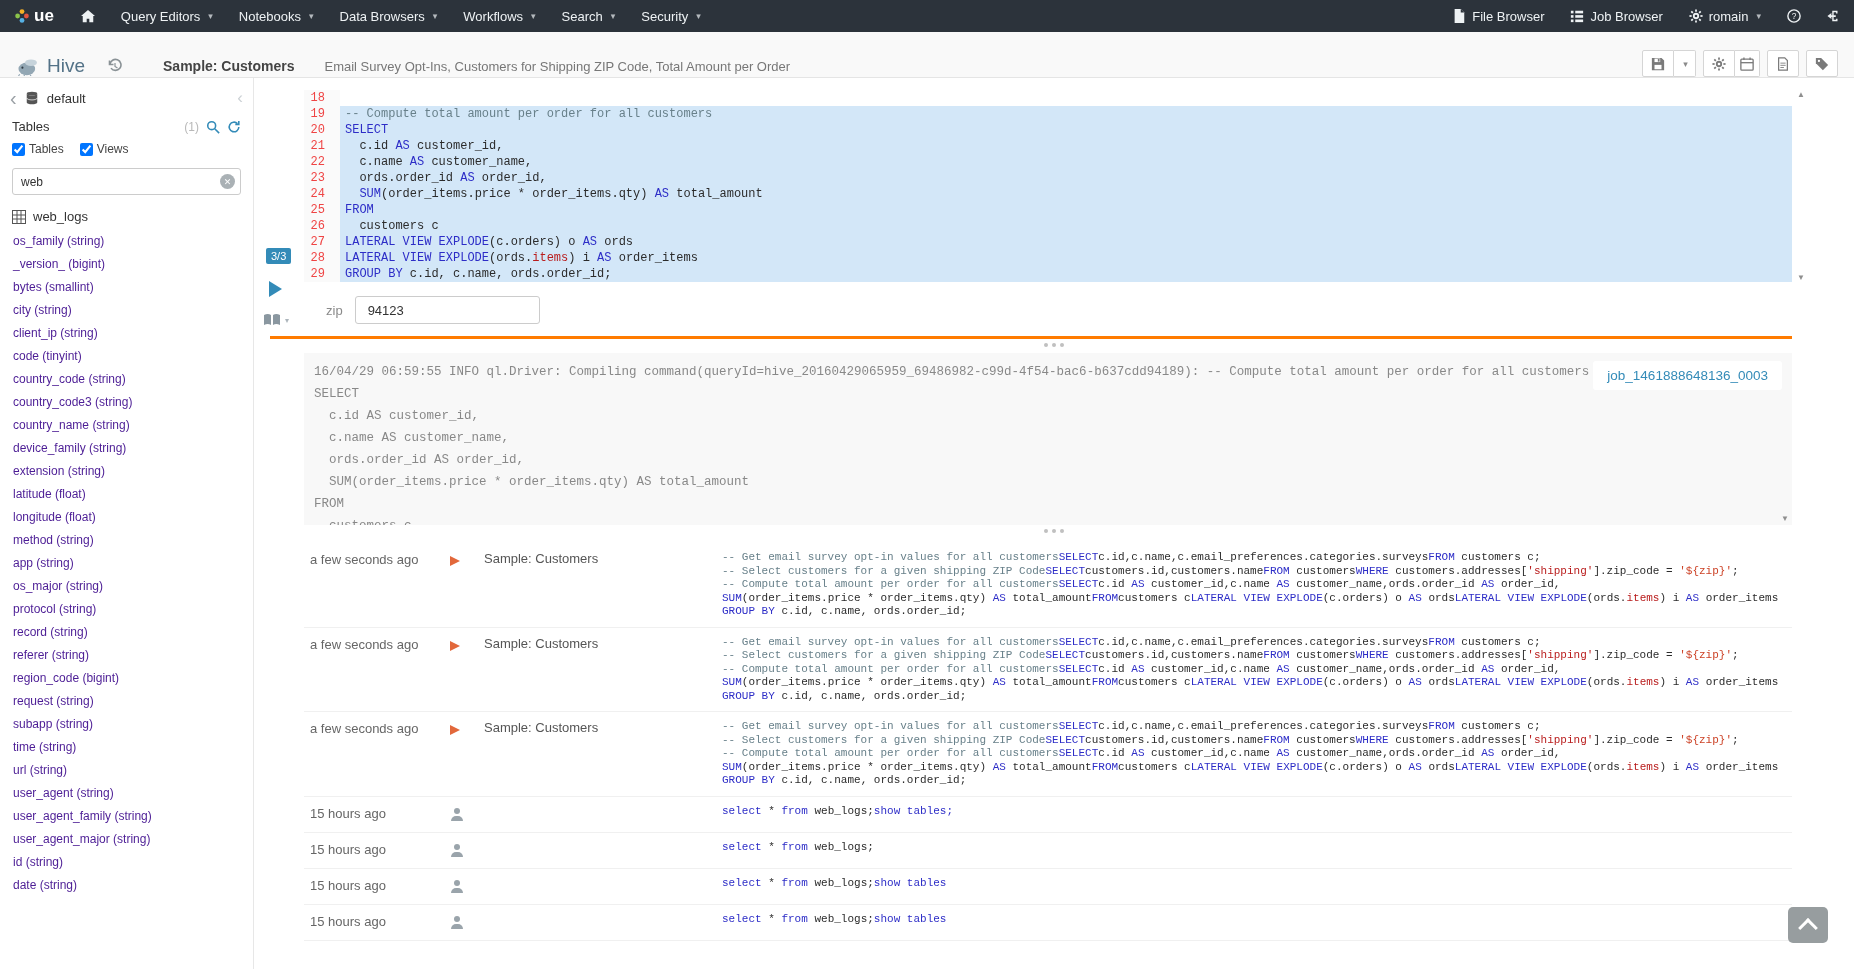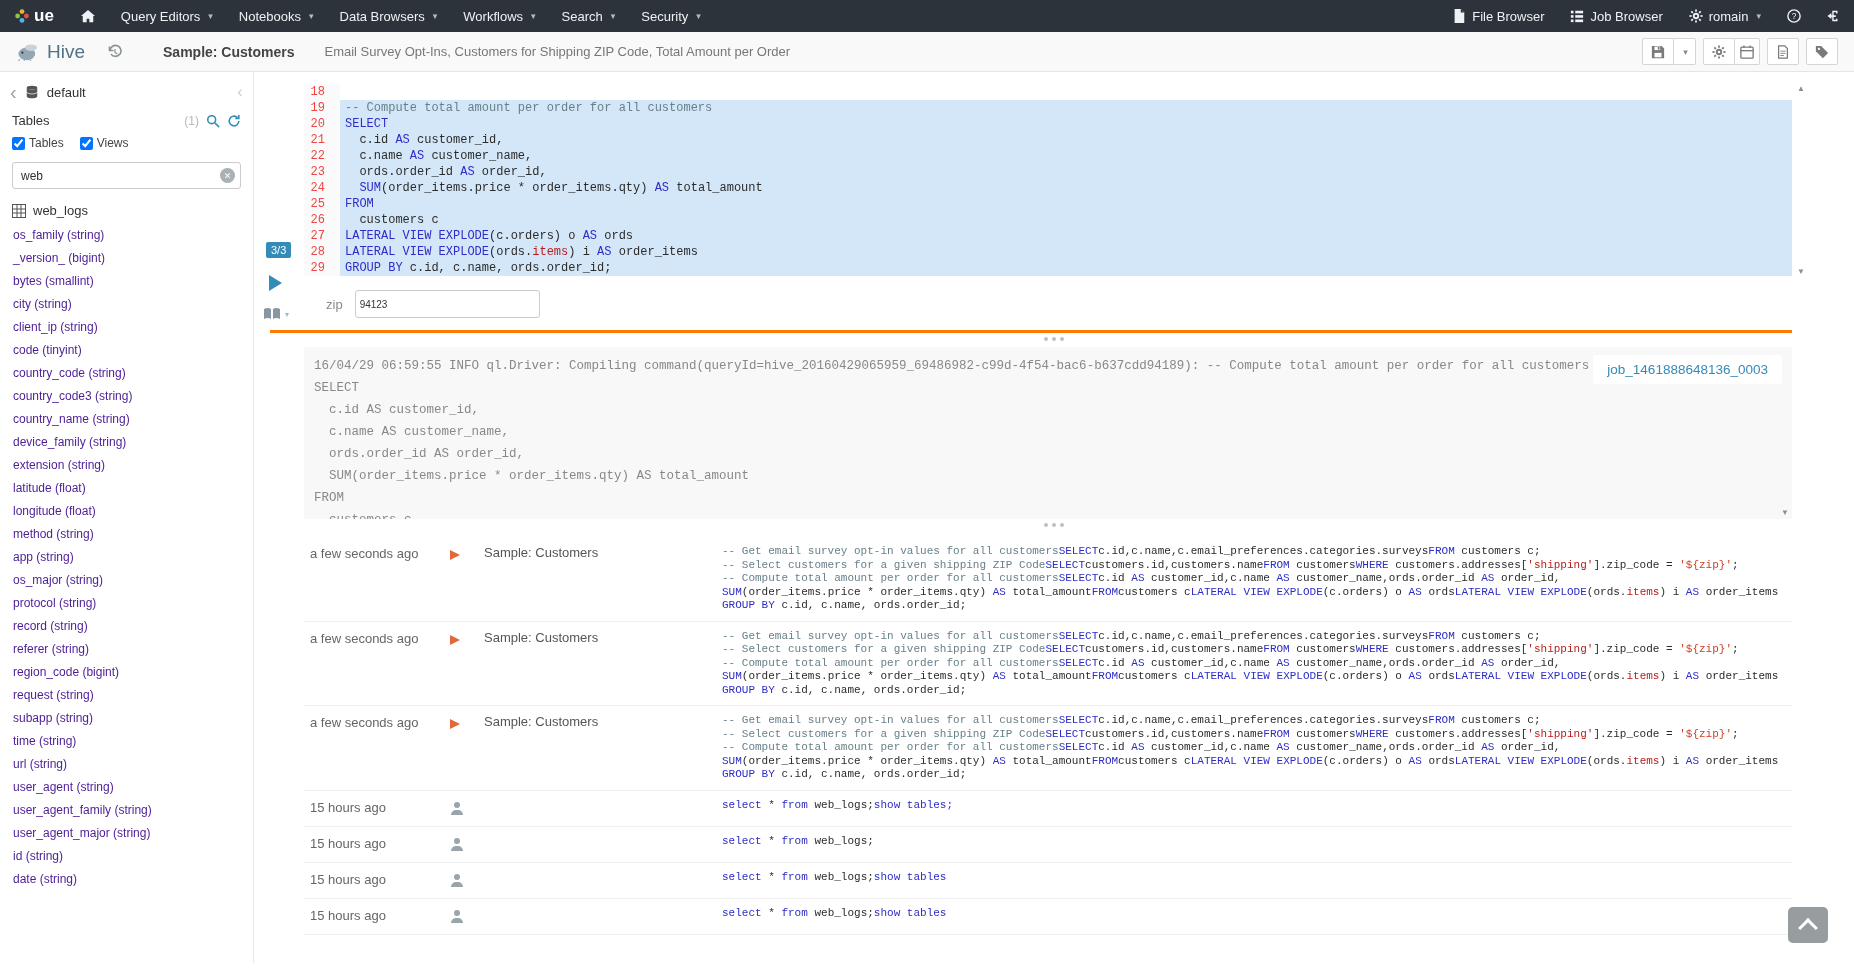--- a/index.html
+++ b/index.html
@@ -14,21 +14,21 @@
   .topbar{height:32px;background:var(--navbar);display:flex;justify-content:space-between;color:#fff}
   .nav-left,.nav-right{display:flex;align-items:stretch}
   .nav-item{display:flex;align-items:center;gap:6px;padding:0 13px;color:#eef2f4;text-decoration:none;cursor:pointer;font-size:13px;white-space:nowrap}
   .brand{display:flex;align-items:center;gap:4px;padding:0 14px;cursor:pointer}
   .brand-txt{font-size:17px;font-weight:bold;color:#fff}
   .caret{font-size:9px;opacity:.7;margin-left:2px}
   .ico{width:14px;height:14px;display:block}
   .ico-lg{width:16px;height:16px;display:block}
 
   
-  .subbar{height:40px;background:#f9f9f9;border-bottom:1px solid #e5e5e5;display:flex;align-items:center;justify-content:space-between;padding:0 16px}
+  .subbar{height:46px;background:#f9f9f9;border-bottom:1px solid #e5e5e5;display:flex;align-items:flex-end;justify-content:space-between;padding:0 16px}
   .sub-left{display:flex;align-items:center}
   .app-name{display:flex;align-items:center;gap:7px;font-size:19px;color:#537287;cursor:pointer}
   .hist-btn{margin-left:22px;color:#8a9296;cursor:pointer;display:flex;align-items:center}
   .sub-title{margin-left:40px;font-size:14px;font-weight:bold;color:#444}
   .sub-desc{margin-left:30px;font-size:13px;color:#777}
   .sub-right{display:flex;gap:7px;align-items:center}
   .btn-group{display:flex}
   .btn{height:27px;min-width:30px;display:flex;align-items:center;justify-content:center;background:#fff;border:1px solid #d5d5d5;border-radius:2px;color:#7a7a7a;padding:0 8px;cursor:pointer;gap:4px}
   .btn-group .btn+.btn{border-left:0;border-radius:0 2px 2px 0;min-width:22px;padding:0 5px}
   .btn-group .btn:first-child{border-radius:2px 0 0 2px}
@@ -79,21 +79,21 @@
 
   .sg-cm{color:#68808a}
   .sg-kw{color:#2d2dc7}
   .sg-tx{color:#2b2b2b}
   .sg-str{color:#b91c1c}
   .sg-var{color:#cc4125}
 
   
   .var-row{margin:14px 0 0 72px;display:flex;align-items:center;gap:12px;height:28px}
   .var-row label{color:#8a8a8a;font-size:13px}
-  .var-input{height:28px;width:185px;border:1px solid #ccc;border-radius:3px;padding:0 4px;font-size:10px;color:#333;font-family:"Liberation Sans",sans-serif}
+  .var-input{height:28px;width:185px;border:1px solid #ccc;border-radius:3px;padding:0 12px;font-size:13px;color:#333;font-family:"Liberation Sans",sans-serif}
 
   .progress-bar{height:3px;background:var(--progress);margin:12px 62px 0 16px}
   .resize-handle{height:12px;display:flex;align-items:center;justify-content:center;cursor:row-resize}
   .resize-handle::after{content:"";width:4px;height:4px;border-radius:50%;background:#c0c0c0;box-shadow:8px 0 #c0c0c0,-8px 0 #c0c0c0}
 
   
   .logs{margin:2px 62px 0 50px;height:172px;background:#f8f8f8;position:relative;padding:8px 10px;overflow:hidden}
   .log-line{font:12.5px/22px "Liberation Mono",monospace;color:#888;white-space:pre}
   .job-chip{position:absolute;top:8px;right:10px;background:#fff;padding:7px 14px;border-radius:3px}
   .job-chip a{color:var(--accent);font-size:13.5px;text-decoration:none;cursor:pointer}

